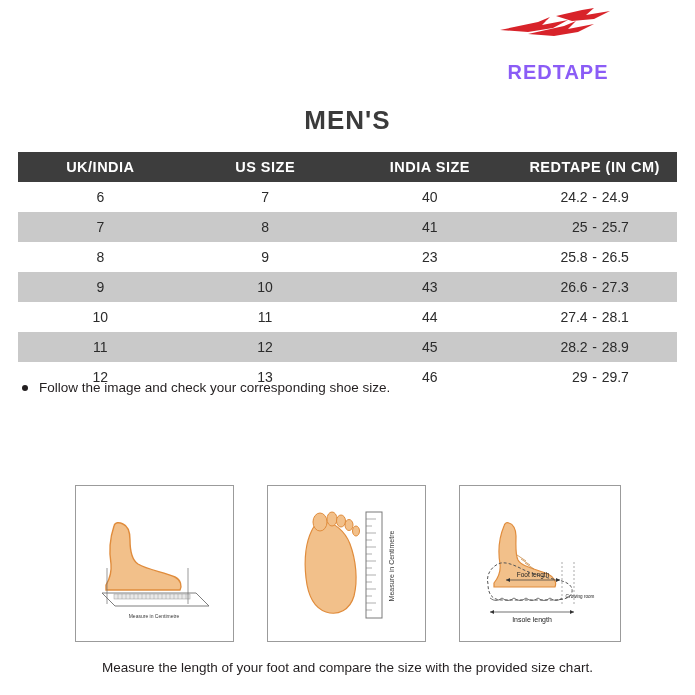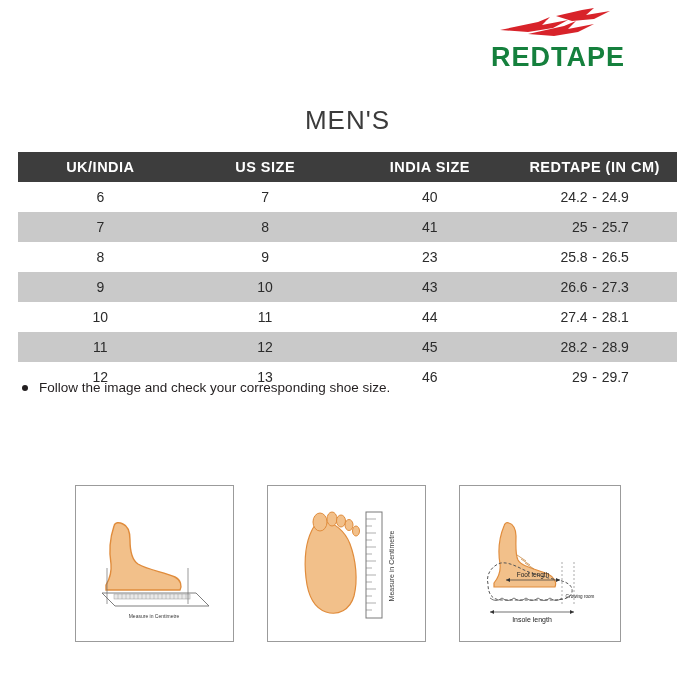--- a/index.html
+++ b/index.html
@@ -29,37 +29,37 @@
     width: 230px;
     text-align: center;
   }
   .brand-mark {
     height: 34px;
     display: flex;
     align-items: center;
     justify-content: center;
   }
   .brand-name {
-    font-size: 27px;
+    font-size: 20px;
     font-weight: bold;
     letter-spacing: 1px;
-    color: #15803d;
+    color: #8b5cf6;
     line-height: 1;
-    margin-top: 2px;
+    margin-top: 20px;
   }
 
   
   .title {
     position: absolute;
     top: 105px;
     left: 0;
     width: 695px;
     text-align: center;
     font-size: 26px;
-    font-weight: normal;
+    font-weight: bold;
     letter-spacing: 1px;
     color: #3b3b3b;
   }
 
   
   .table-wrap {
     position: absolute;
     top: 152px;
     left: 18px;
     width: 659px;
@@ -397,14 +397,15 @@
         <path d="M114 126 l-4 -2 l0 4 Z" fill="#333"></path>
         <text x="72" y="136" fill="#232323" font-size="7" text-anchor="middle" font-family="Liberation Sans, sans-serif">Insole length</text>
 
         <line x1="102" y1="76" x2="102" y2="120" stroke="#555" stroke-width="0.5" stroke-dasharray="2,2"></line>
         <line x1="114" y1="76" x2="114" y2="120" stroke="#555" stroke-width="0.5" stroke-dasharray="2,2"></line>
         <text x="120" y="112" fill="#232323" font-size="4.6" text-anchor="middle" font-family="Liberation Sans, sans-serif">Growing room</text>
       </svg>
     </div>
   </div>
 
+  <div class="footer">Measure the length of your foot and compare the size with the provided size chart.</div>
 
 </div>
 
 </body></html>

